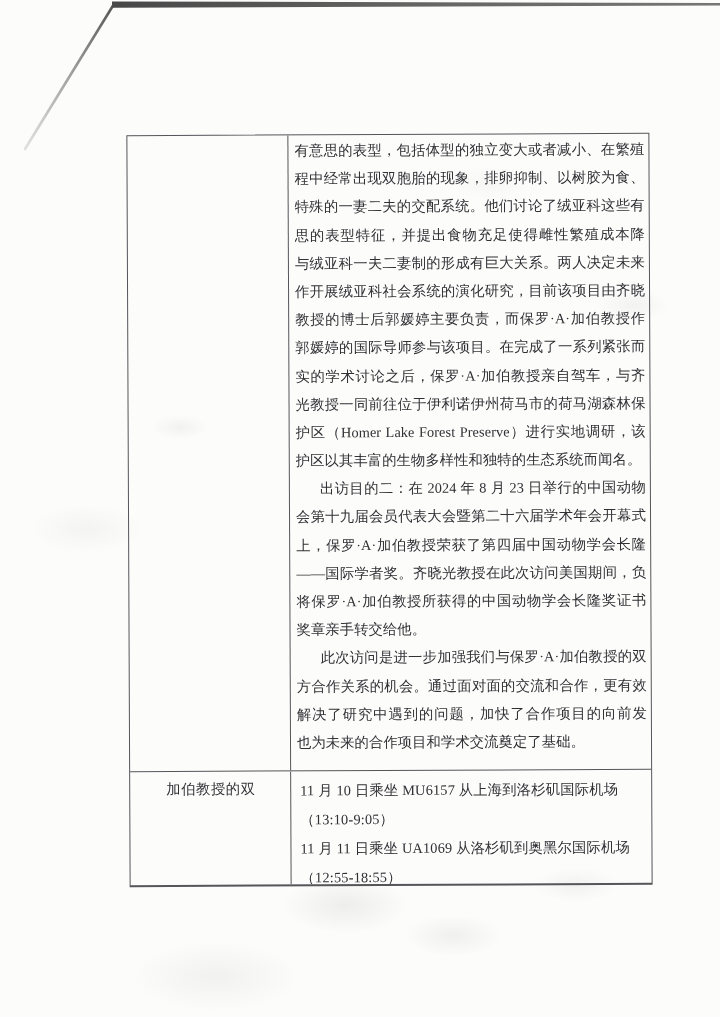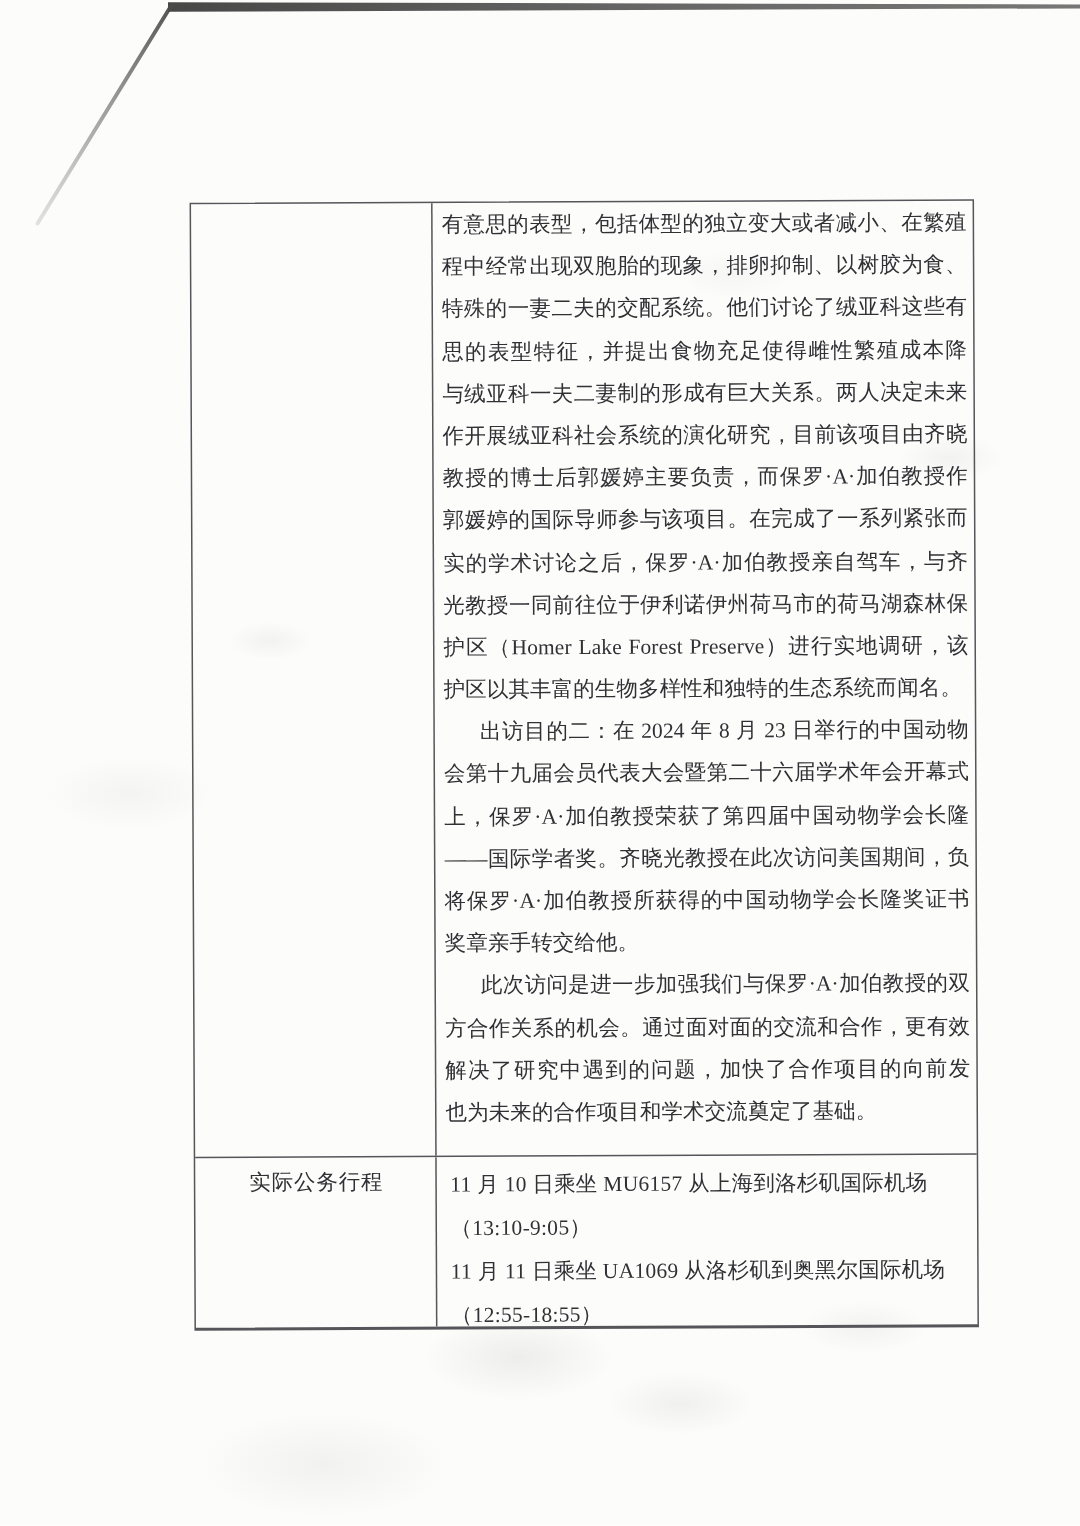--- a/index.html
+++ b/index.html
@@ -127,21 +127,21 @@
           <div class="tline tline-last">奖章亲手转交给他。</div>
           <div class="tline tline-indent">此次访问是进一步加强我们与保罗·A·加伯教授的双</div>
           <div class="tline">方合作关系的机会。通过面对面的交流和合作，更有效地</div>
           <div class="tline">解决了研究中遇到的问题，加快了合作项目的向前发展，</div>
           <div class="tline tline-last">也为未来的合作项目和学术交流奠定了基础。</div>
         </div>
     </div>
 
     <div class="trow trow-itinerary">
       <div class="cell-label">
-        <div class="label-cell-inner">实际公务行程</div>
+        <div class="label-cell-inner">加伯教授的双</div>
       </div>
       <div class="cell-content itinerary-cell">
           <div class="itline">11 月 10 日乘坐 MU6157 从上海到洛杉矶国际机场</div>
           <div class="itline">（13:10-9:05）</div>
           <div class="itline">11 月 11 日乘坐 UA1069 从洛杉矶到奥黑尔国际机场</div>
           <div class="itline">（12:55-18:55）</div>
         </div>
     </div>
 
   </div>

